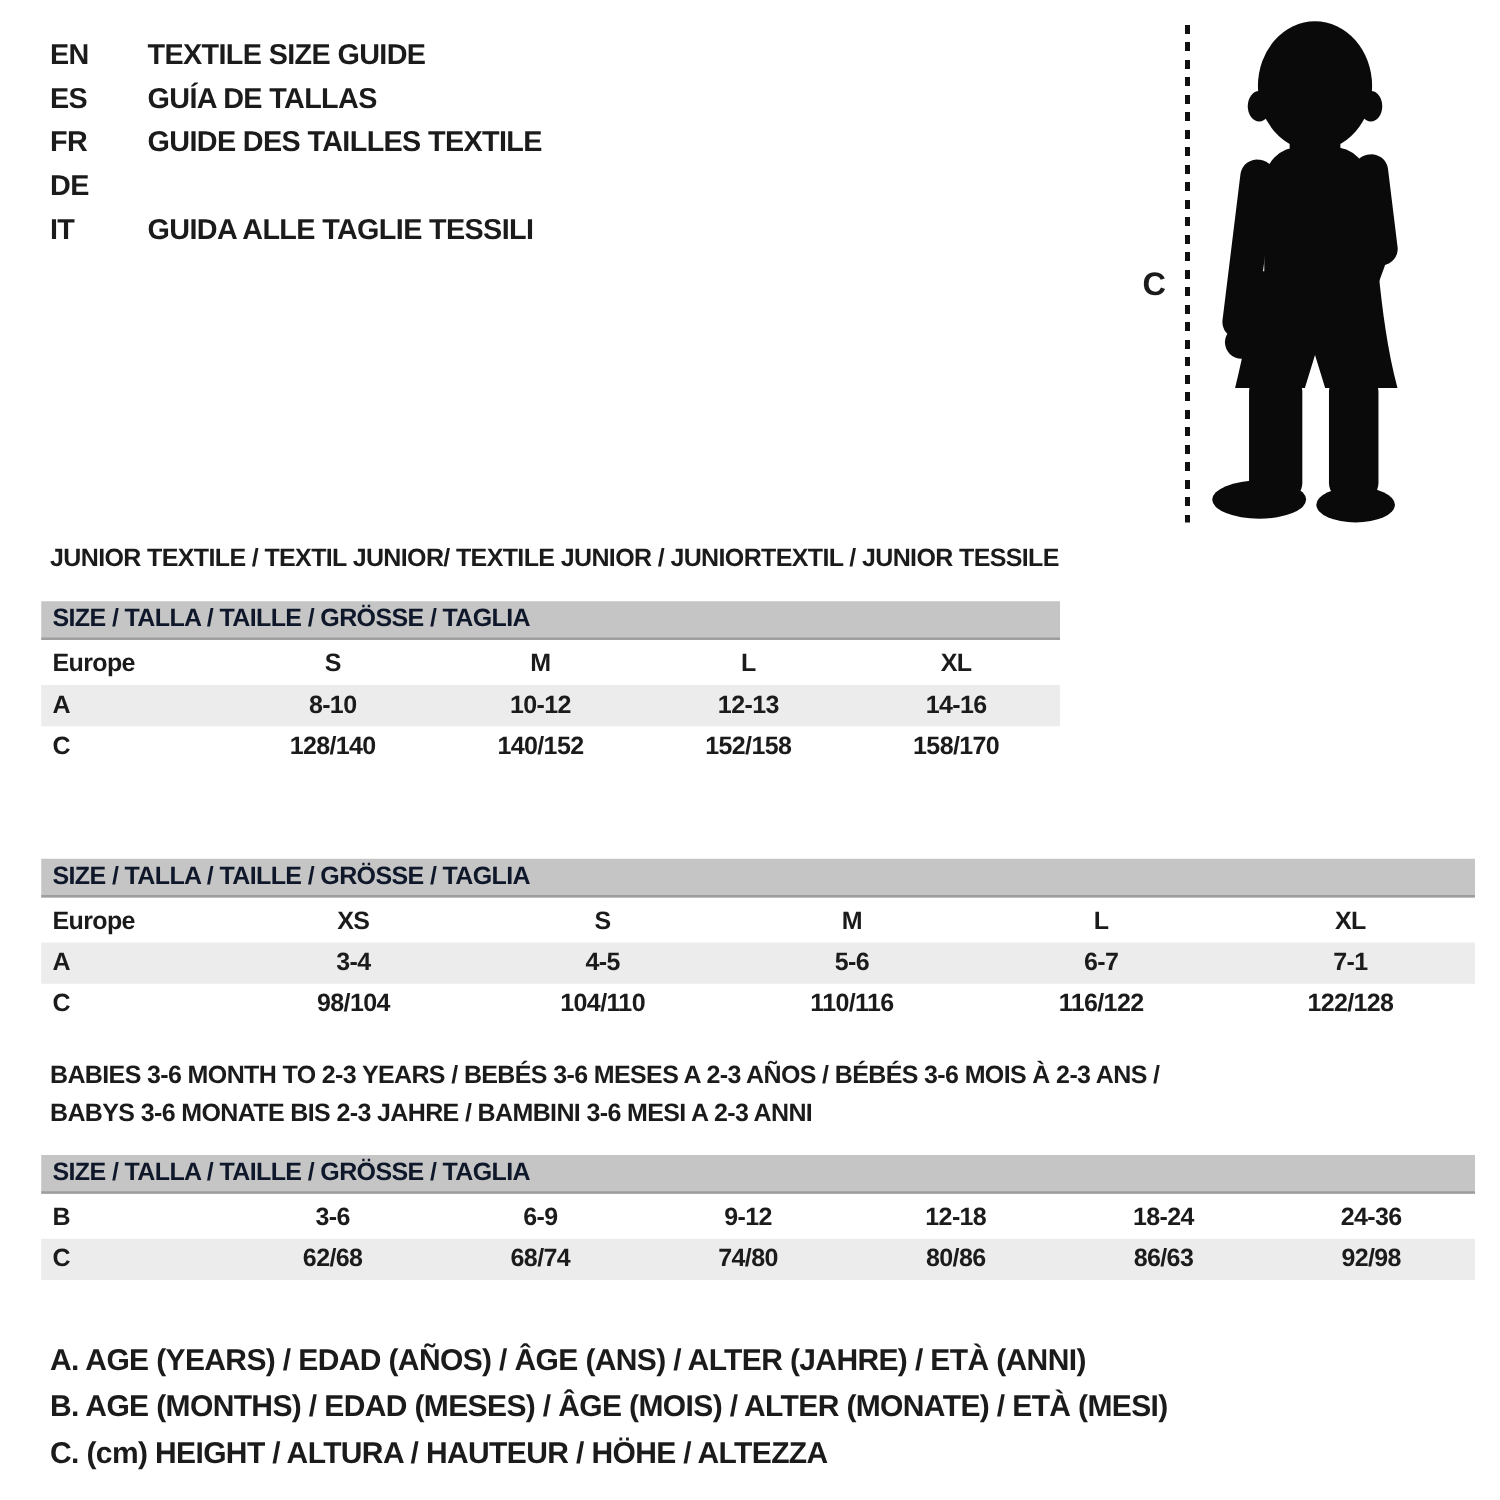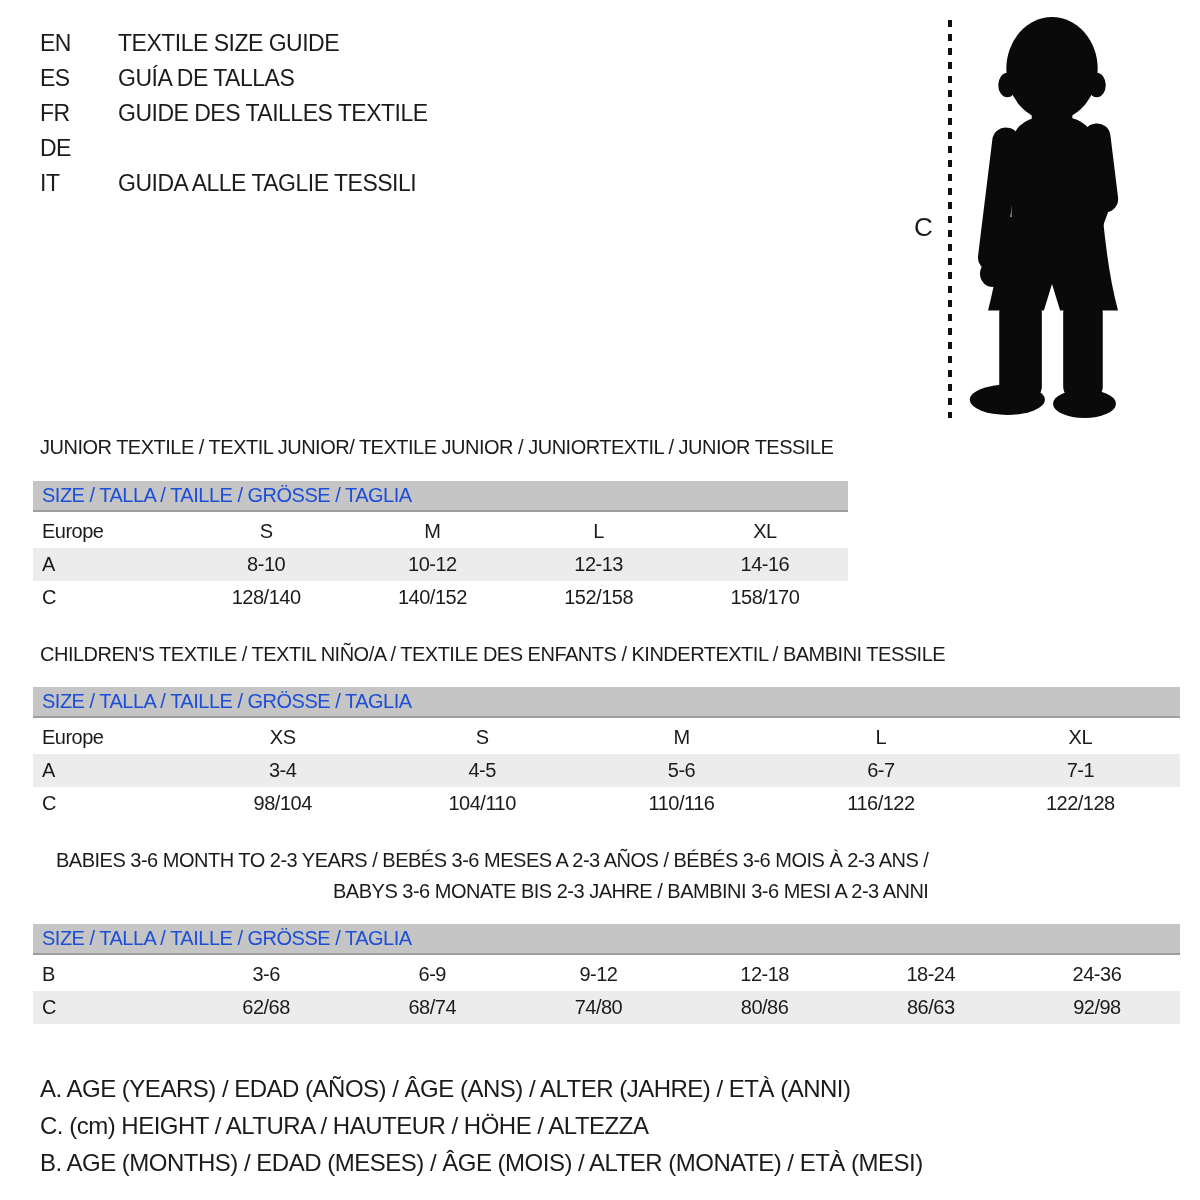--- a/index.html
+++ b/index.html
@@ -1,50 +1,50 @@
 <!DOCTYPE html>
 <html><head>
 <meta charset="utf-8">
 <style>
   * { margin:0; padding:0; box-sizing:border-box; }
   html,body { background:#fff; }
   .page {
     position:relative; width:1200px; height:1200px; background:#ffffff;
-    font-family:"Liberation Sans", sans-serif; font-weight:400;
+    font-family:"Liberation Sans", sans-serif; font-weight:700;
     color:#1b1b1b; overflow:hidden; letter-spacing:-0.5px;
   }
 
   
   .langs { position:absolute; left:40px; top:26px; font-size:23px; line-height:35px; }
   .lang-row { display:flex; }
   .lang-code { width:78px; }
 
   
   .height-line {
     position:absolute; left:948px; top:20px; width:4px; height:398px;
     background:repeating-linear-gradient(to bottom,#101010 0px,#101010 7px,transparent 7px,transparent 14px);
   }
   .c-label { position:absolute; left:914px; top:212px; font-size:26px; }
   .toddler-svg { position:absolute; left:964px; top:14px; width:174px; height:406px; }
 
   
   .section-title { position:absolute; font-size:20px; white-space:nowrap; }
   .pos-junior-title   { left:40px; top:436px; }
   .pos-children-title { left:40px; top:643px; }
-  .pos-babies-title   { left:56px; top:845px; line-height:31px;text-align:right; }
+  .pos-babies-title   { left:40px; top:845px; line-height:31px; }
 
   
   .table { position:absolute; }
   .pos-junior-table   { left:33px; top:481px;  width:815px; }
   .pos-children-table { left:33px; top:687px;  width:1147px; }
   .pos-babies-table   { left:33px; top:924px;  width:1147px; }
   .size-bar {
     height:31px; background:#c5c5c5; border-bottom:2px solid #9e9e9e;
     display:flex; align-items:center; padding-left:9px; font-size:20px;
-    color:#1d4ed8; margin-bottom:3px;
+    color:#0f172a; margin-bottom:3px;
   }
   .trow { display:flex; align-items:center; height:33px; font-size:20px; }
   .trow.shaded { background:#ececec; }
   .tlabel { width:150px; padding-left:9px; }
   .tcell { flex:1; text-align:center; }
 
   
   .legend { position:absolute; left:40px; top:1070px; font-size:24px; line-height:37px; }
 </style>
 </head>
@@ -115,21 +115,20 @@
     </div>
     <div class="trow">
       <div class="tlabel">C</div>
       <div class="tcell">128/140</div>
       <div class="tcell">140/152</div>
       <div class="tcell">152/158</div>
       <div class="tcell">158/170</div>
     </div>
   </div>
 
-  <div class="section-title pos-children-title">CHILDREN'S TEXTILE / TEXTIL NIÑO/A / TEXTILE DES ENFANTS / KINDERTEXTIL / BAMBINI TESSILE</div>
   <div class="table pos-children-table">
     <div class="size-bar">SIZE / TALLA / TAILLE / GRÖSSE / TAGLIA</div>
     <div class="trow">
       <div class="tlabel">Europe</div>
       <div class="tcell">XS</div>
       <div class="tcell">S</div>
       <div class="tcell">M</div>
       <div class="tcell">L</div>
       <div class="tcell">XL</div>
     </div>
@@ -172,17 +171,17 @@
       <div class="tcell">68/74</div>
       <div class="tcell">74/80</div>
       <div class="tcell">80/86</div>
       <div class="tcell">86/63</div>
       <div class="tcell">92/98</div>
     </div>
   </div>
 
   <div class="legend">
     <div>A. AGE (YEARS) / EDAD (AÑOS) / ÂGE (ANS) / ALTER (JAHRE) / ETÀ (ANNI)</div>
+    <div>B. AGE (MONTHS) / EDAD (MESES) / ÂGE (MOIS) / ALTER (MONATE) / ETÀ (MESI)</div>
     <div>C. (cm) HEIGHT / ALTURA / HAUTEUR / HÖHE / ALTEZZA</div>
-    <div>B. AGE (MONTHS) / EDAD (MESES) / ÂGE (MOIS) / ALTER (MONATE) / ETÀ (MESI)</div>
   </div>
 
 </div>
 
 </body></html>

